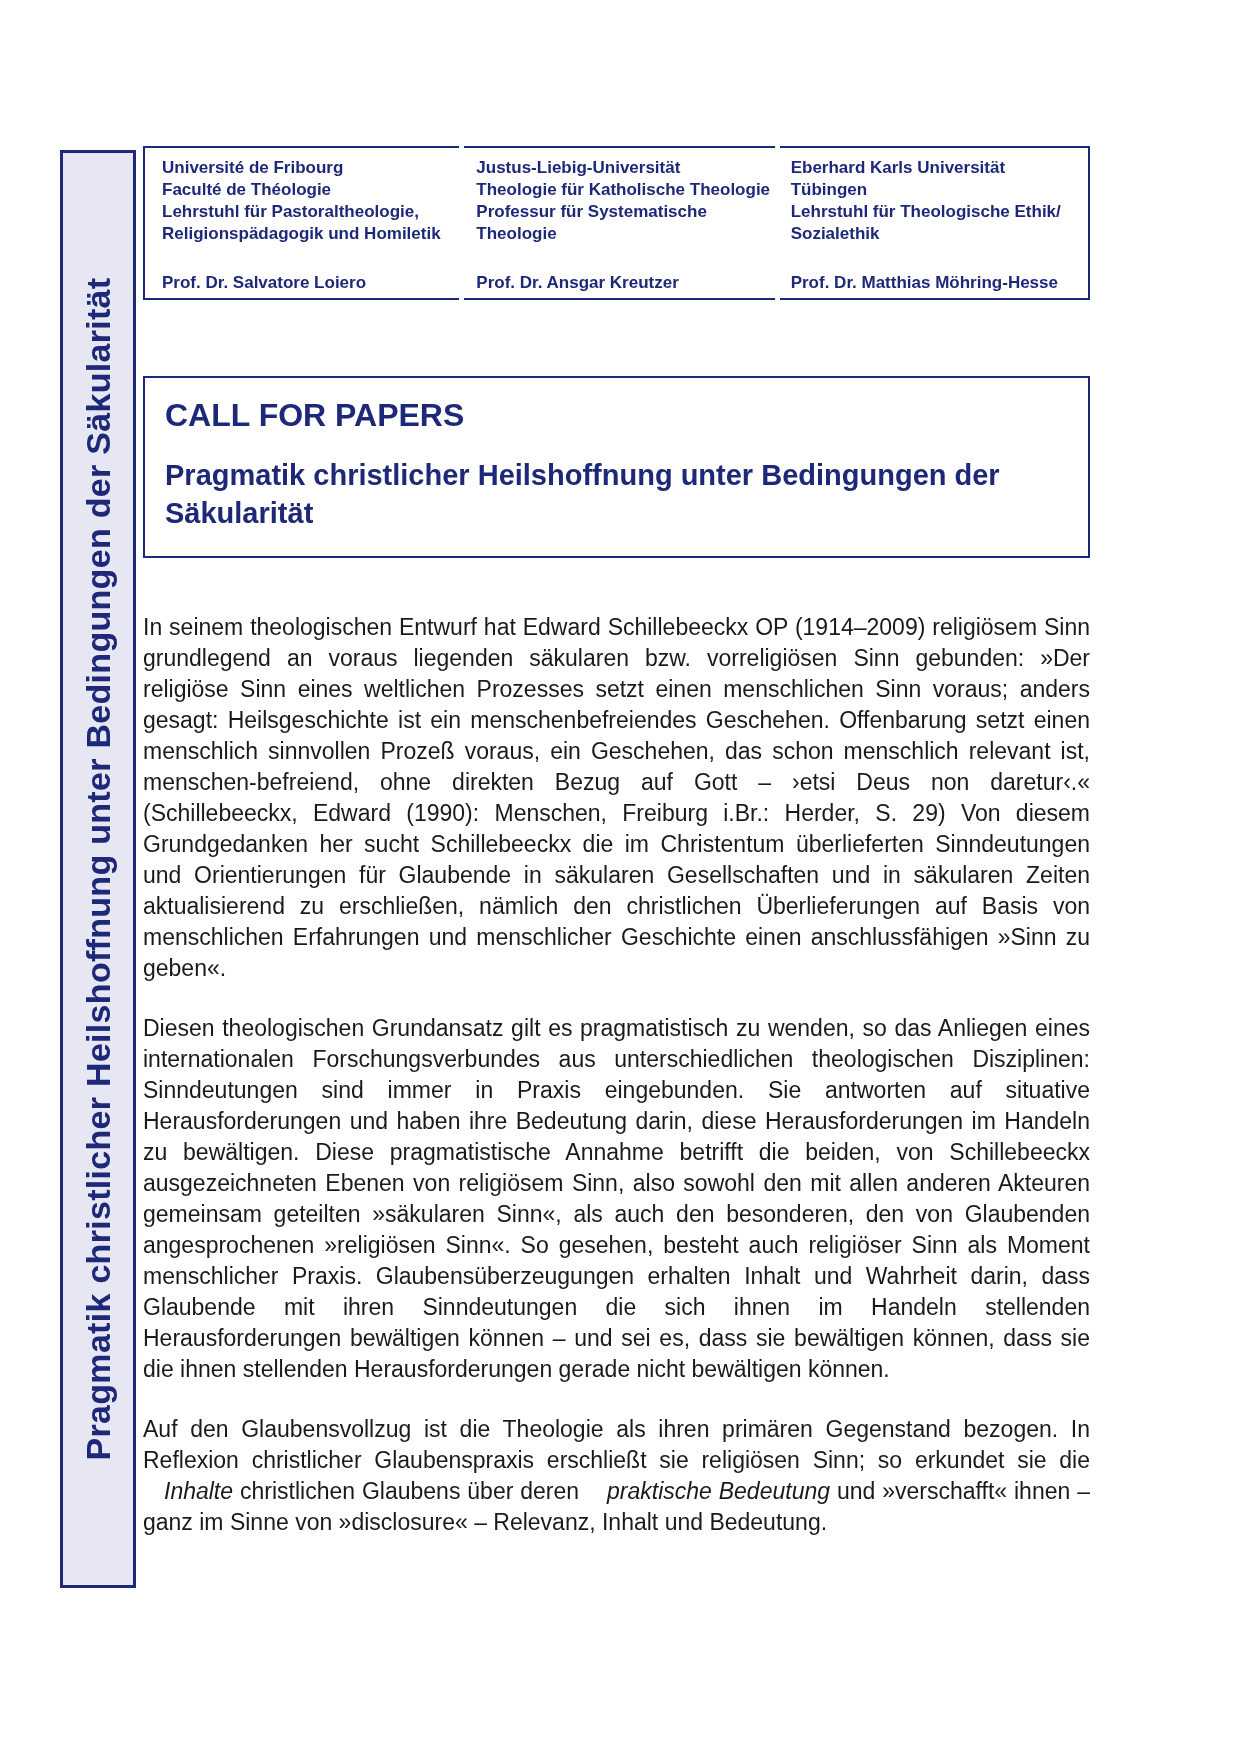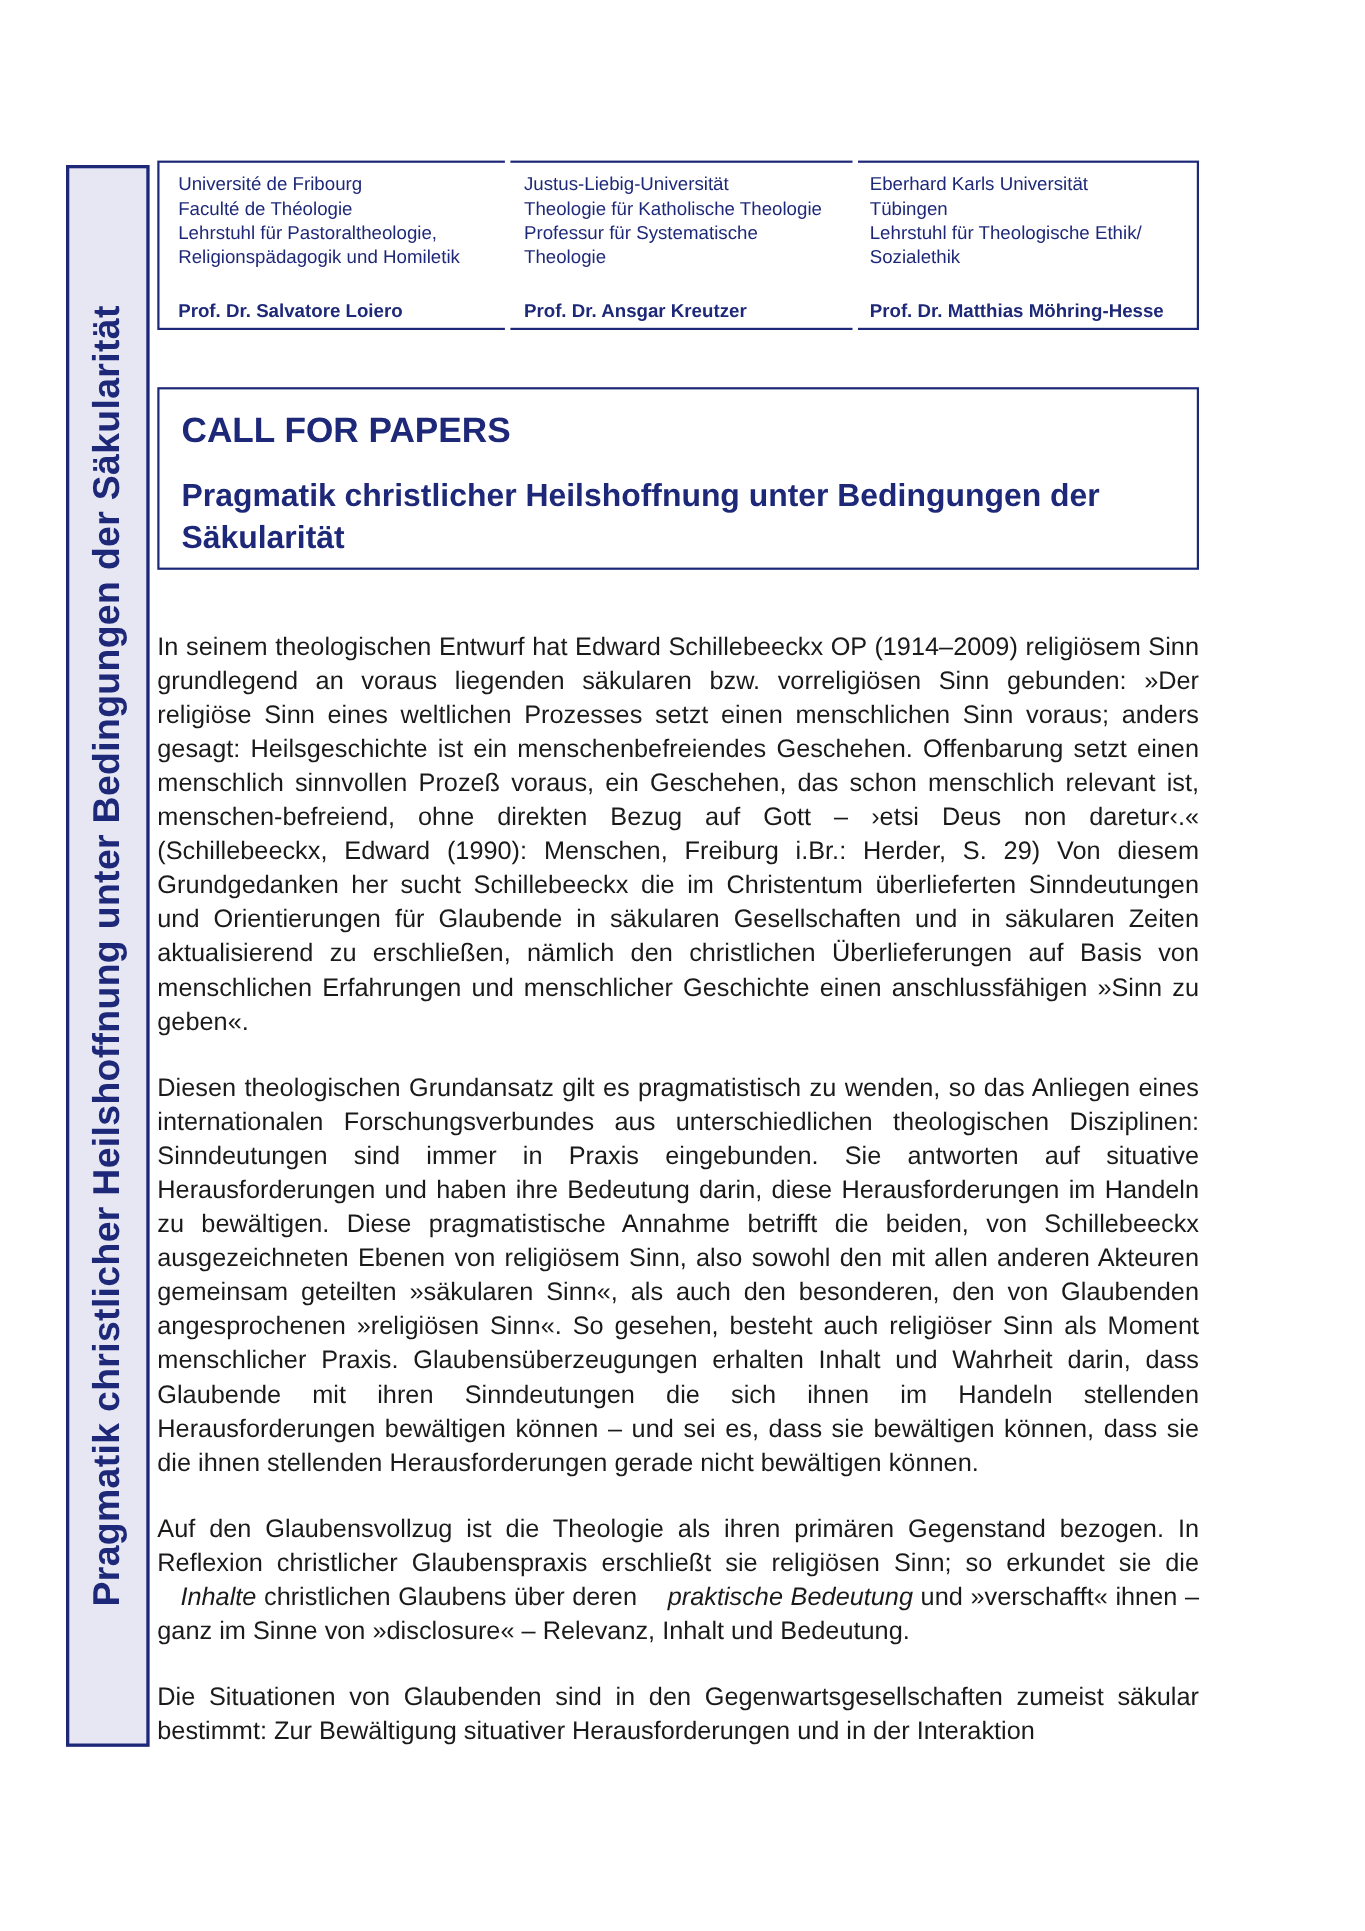--- a/index.html
+++ b/index.html
@@ -22,34 +22,34 @@
   
   .content{position:absolute;left:143px;top:146px;width:947px;}
   
   .org-header{
     position:relative;border:2px solid #1e2878;box-sizing:border-box;
     display:grid;grid-template-columns:1fr 1fr 1fr;
     padding:9px 0 4px 0;
   }
   .org-cell{padding-left:17px;}
   .org-line{
-    font-size:17px;line-height:22px;font-weight:normal;color:#1e2878;white-space:nowrap;
+    font-size:17px;line-height:22px;font-weight:bold;color:#1e2878;white-space:nowrap;
   }
   .org-prof{
     margin-top:27px;font-size:17px;line-height:22px;font-weight:bold;color:#1e2878;white-space:nowrap;
   }
   .notch{position:absolute;width:5px;height:4px;background:#ffffff;}
   .notch-t1{top:-3px;left:314px;}
   .notch-t2{top:-3px;left:630px;}
   .notch-b1{bottom:-3px;left:314px;}
   .notch-b2{bottom:-3px;left:630px;}
   
   .cfp-box{
-    margin-top:52px;border:2px solid #1e2878;box-sizing:border-box;
-    padding:18px 20px 8px 20px;
+    margin-top:76px;border:2px solid #1e2878;box-sizing:border-box;
+    padding:18px 20px 24px 20px;
   }
   .cfp-title{
     margin:0;font-size:32px;line-height:38px;font-weight:bold;color:#1e2878;
   }
   .cfp-heading{
     margin:22px 0 0 0;font-size:29px;line-height:38px;font-weight:bold;color:#1e2878;
   }
   .cfp-subheading{
     margin:24px 0 0 0;font-size:23.5px;line-height:30px;font-weight:bold;color:#1e2878;
   }
@@ -107,17 +107,16 @@
 
     <section class="cfp-box">
       <h1 class="cfp-title">CALL FOR PAPERS</h1>
       <h2 class="cfp-heading">Pragmatik christlicher Heilshoffnung unter Bedingungen der Säkularität</h2>
     </section>
 
     <section class="body-text">
         <p><span>In seinem theologischen Entwurf hat Edward Schillebeeckx OP (1914–2009) religiösem Sinn grundlegend an voraus liegenden säkularen bzw. vorreligiösen Sinn gebunden: »Der religiöse Sinn eines weltlichen Prozesses setzt einen menschlichen Sinn voraus; anders gesagt: Heilsgeschichte ist ein menschenbefreiendes Geschehen. Offenbarung setzt einen menschlich sinnvollen Prozeß voraus, ein Geschehen, das schon menschlich relevant ist, menschen-befreiend, ohne direkten Bezug auf Gott – ›etsi Deus non daretur‹.« (Schillebeeckx, Edward (1990): Menschen, Freiburg i.Br.: Herder, S. 29) Von diesem Grundgedanken her sucht Schillebeeckx die im Christentum überlieferten Sinndeutungen und Orientierungen für Glaubende in säkularen Gesellschaften und in säkularen Zeiten aktualisierend zu erschließen, nämlich den christlichen Überlieferungen auf Basis von menschlichen Erfahrungen und menschlicher Geschichte einen anschlussfähigen »Sinn zu geben«.</span></p>
         <p><span>Diesen theologischen Grundansatz gilt es pragmatistisch zu wenden, so das Anliegen eines internationalen Forschungsverbundes aus unterschiedlichen theologischen Disziplinen: Sinndeutungen sind immer in Praxis eingebunden. Sie antworten auf situative Herausforderungen und haben ihre Bedeutung darin, diese Herausforderungen im Handeln zu bewältigen. Diese pragmatistische Annahme betrifft die beiden, von Schillebeeckx ausgezeichneten Ebenen von religiösem Sinn, also sowohl den mit allen anderen Akteuren gemeinsam geteilten »säkularen Sinn«, als auch den besonderen, den von Glaubenden angesprochenen »religiösen Sinn«. So gesehen, besteht auch religiöser Sinn als Moment menschlicher Praxis. Glaubensüberzeugungen erhalten Inhalt und Wahrheit darin, dass Glaubende mit ihren Sinndeutungen die sich ihnen im Handeln stellenden Herausforderungen bewältigen können – und sei es, dass sie bewältigen können, dass sie die ihnen stellenden Herausforderungen gerade nicht bewältigen können.</span></p>
         <p><span>Auf den Glaubensvollzug ist die Theologie als ihren primären Gegenstand bezogen. In Reflexion christlicher Glaubenspraxis erschließt sie religiösen Sinn; so erkundet sie die </span><em>Inhalte</em><span> christlichen Glaubens über deren </span><em>praktische Bedeutung</em><span> und »verschafft« ihnen – ganz im Sinne von »disclosure« – Relevanz, Inhalt und Bedeutung.</span></p>
-        <p><span>Die Situationen von Glaubenden sind in den Gegenwartsgesellschaften zumeist säkular bestimmt: Zur Bewältigung situativer Herausforderungen und in der Interaktion</span></p>
       </section>
 
   </main>
 </div>
 
 </body></html>

